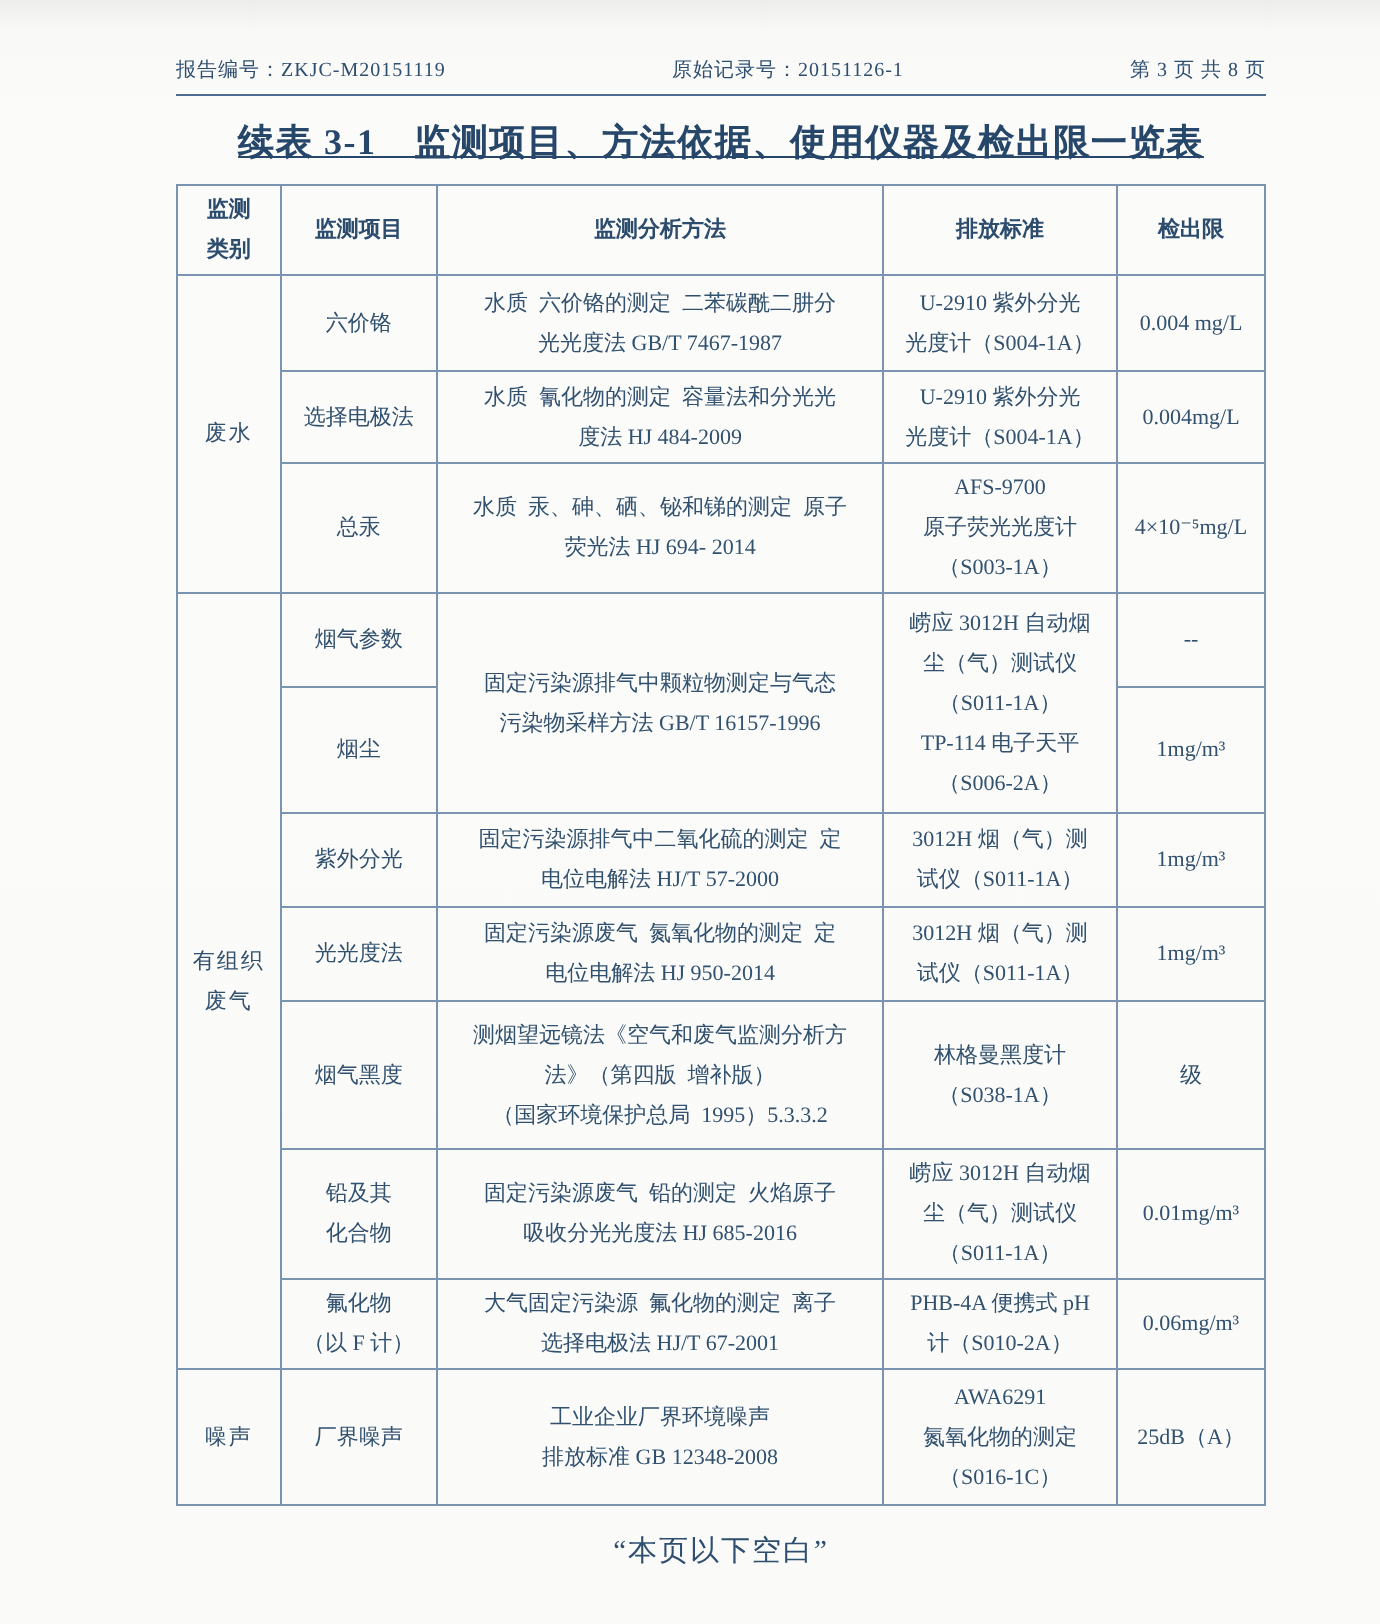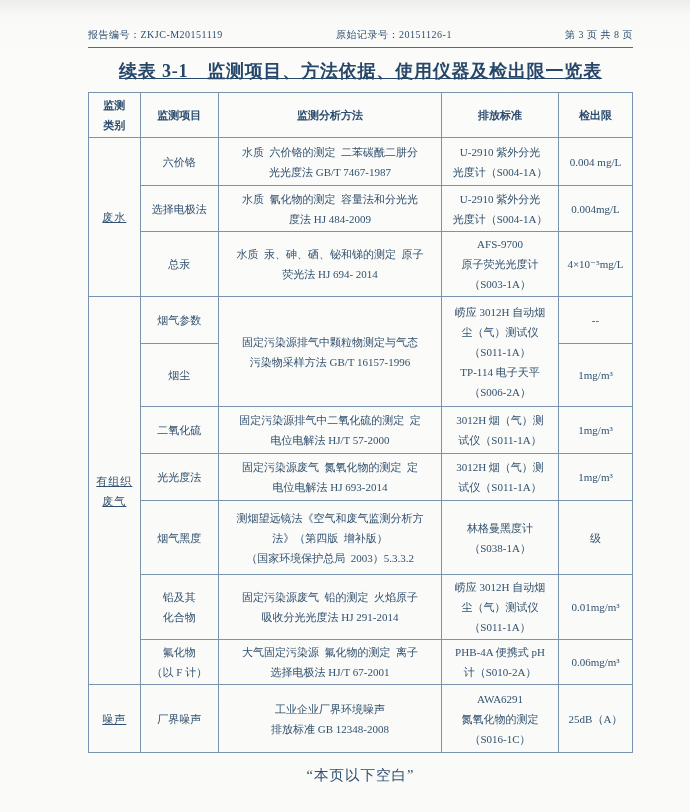--- a/index.html
+++ b/index.html
@@ -31,21 +31,21 @@
     font-size:11px;line-height:20px;color:#31516f;
   }
   table.monitoring th,table.monitoring td{
     border:1px solid #7a93ae;
     padding:2px 2px;
     text-align:center;vertical-align:middle;
     white-space:pre-line;
     overflow:hidden;
   }
   table.monitoring th{font-weight:bold;color:#2c4c6e;}
-  td.cat{letter-spacing:1px;text-decoration:underline;}
+  td.cat{letter-spacing:1px;}
   .footer-note{
     text-align:center;font-size:14.5px;margin-top:13px;
     color:#2e4e70;letter-spacing:1px;
   }
 </style>
 </head>
 <body>
 
 <div class="page">
   <div class="content">
@@ -114,49 +114,49 @@
 （S011-1A）
 TP-114 电子天平
 （S006-2A）</td>
           <td>--</td>
         </tr>
         <tr style="height:63px">
           <td>烟尘</td>
           <td>1mg/m³</td>
         </tr>
         <tr style="height:47px">
-          <td>二氧化硫</td>
+          <td>紫外分光</td>
           <td>固定污染源排气中二氧化硫的测定 定
 电位电解法 HJ/T 57-2000</td>
           <td>3012H 烟（气）测
 试仪（S011-1A）</td>
           <td>1mg/m³</td>
         </tr>
         <tr style="height:47px">
           <td>光光度法</td>
           <td>固定污染源废气 氮氧化物的测定 定
-电位电解法 HJ 693-2014</td>
+电位电解法 HJ 950-2014</td>
           <td>3012H 烟（气）测
 试仪（S011-1A）</td>
           <td>1mg/m³</td>
         </tr>
         <tr style="height:74px">
           <td>烟气黑度</td>
           <td>测烟望远镜法《空气和废气监测分析方
 法》（第四版 增补版）
-（国家环境保护总局 2003）5.3.3.2</td>
+（国家环境保护总局 1995）5.3.3.2</td>
           <td>林格曼黑度计
 （S038-1A）</td>
           <td>级</td>
         </tr>
         <tr style="height:63px">
           <td>铅及其
 化合物</td>
           <td>固定污染源废气 铅的测定 火焰原子
-吸收分光光度法 HJ 291-2014</td>
+吸收分光光度法 HJ 685-2016</td>
           <td>崂应 3012H 自动烟
 尘（气）测试仪
 （S011-1A）</td>
           <td>0.01mg/m³</td>
         </tr>
         <tr style="height:34px">
           <td>氟化物
 （以 F 计）</td>
           <td>大气固定污染源 氟化物的测定 离子
 选择电极法 HJ/T 67-2001</td>

